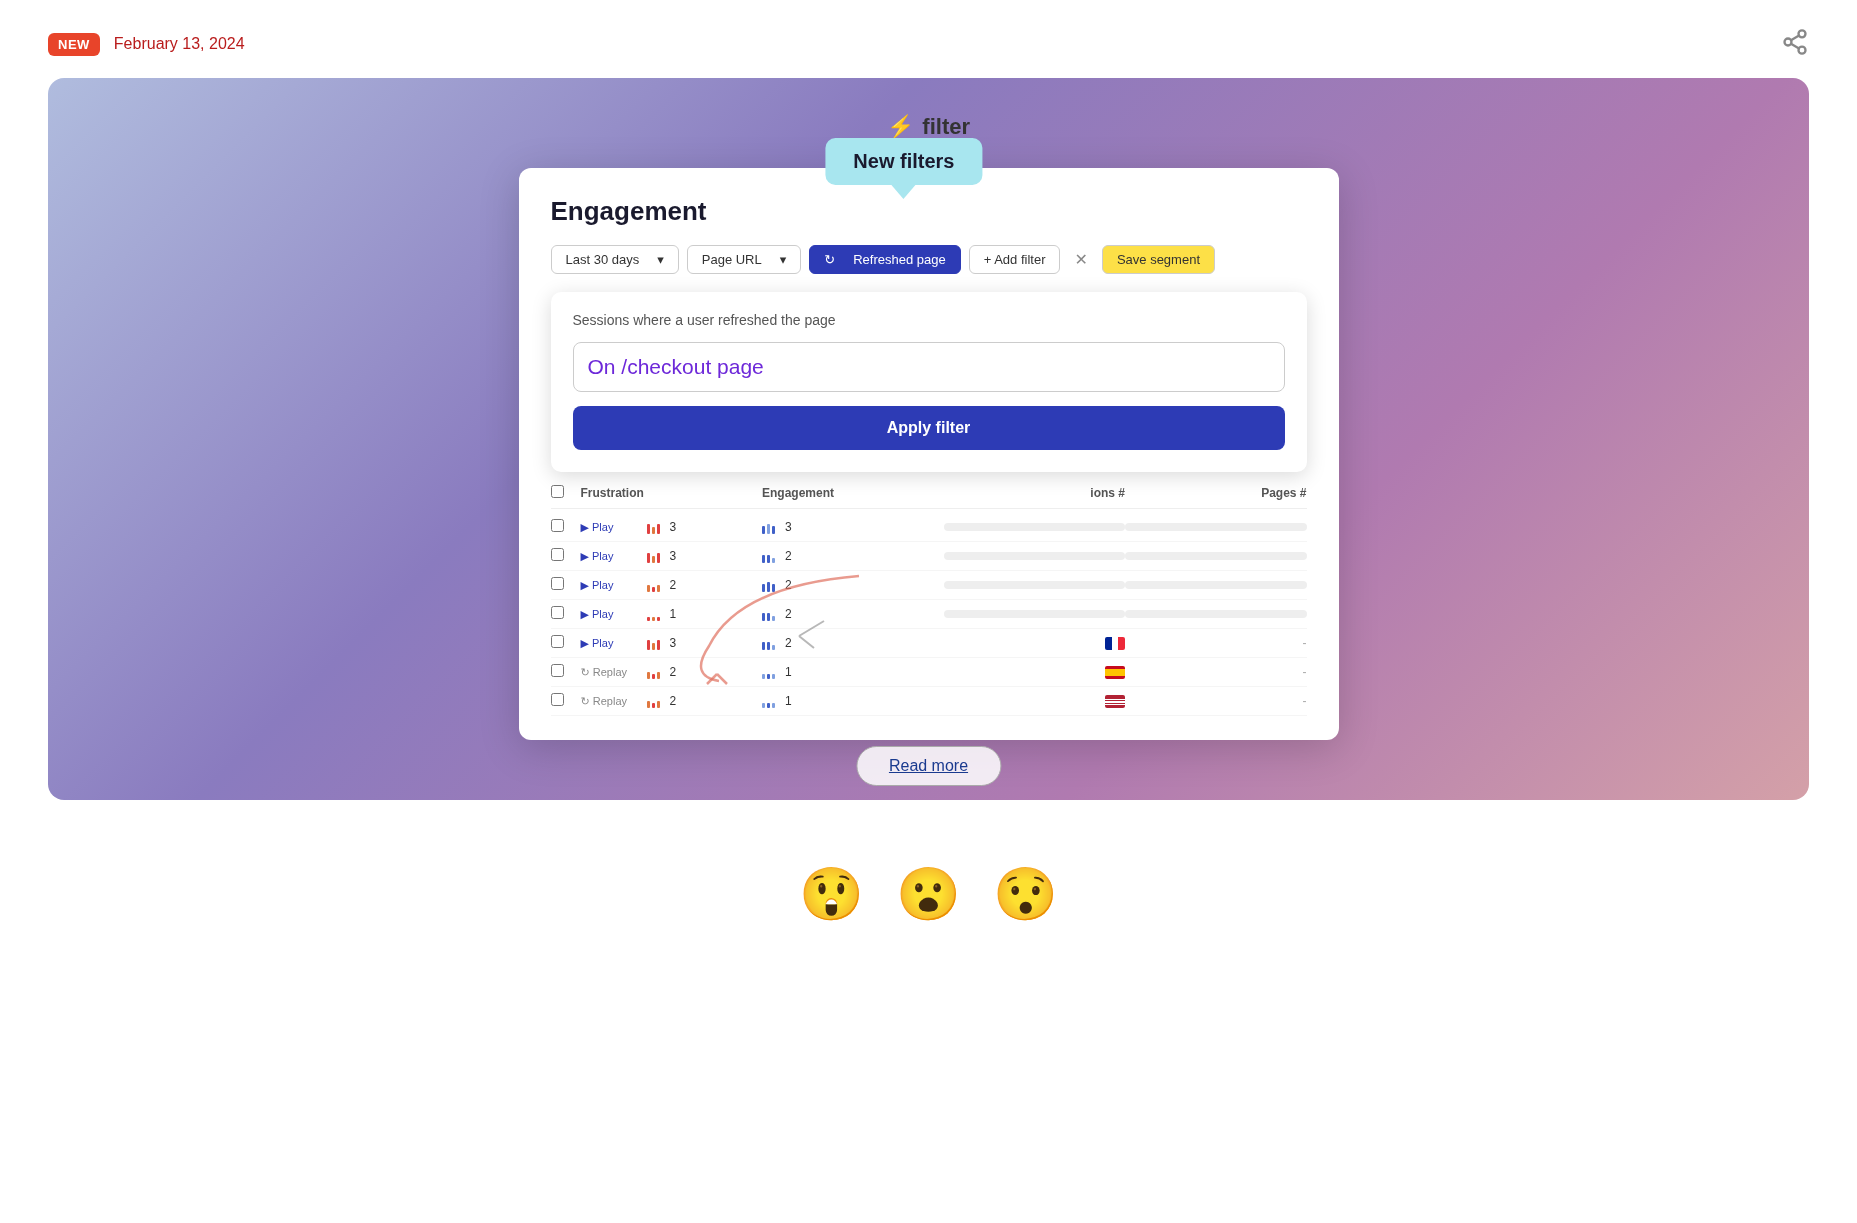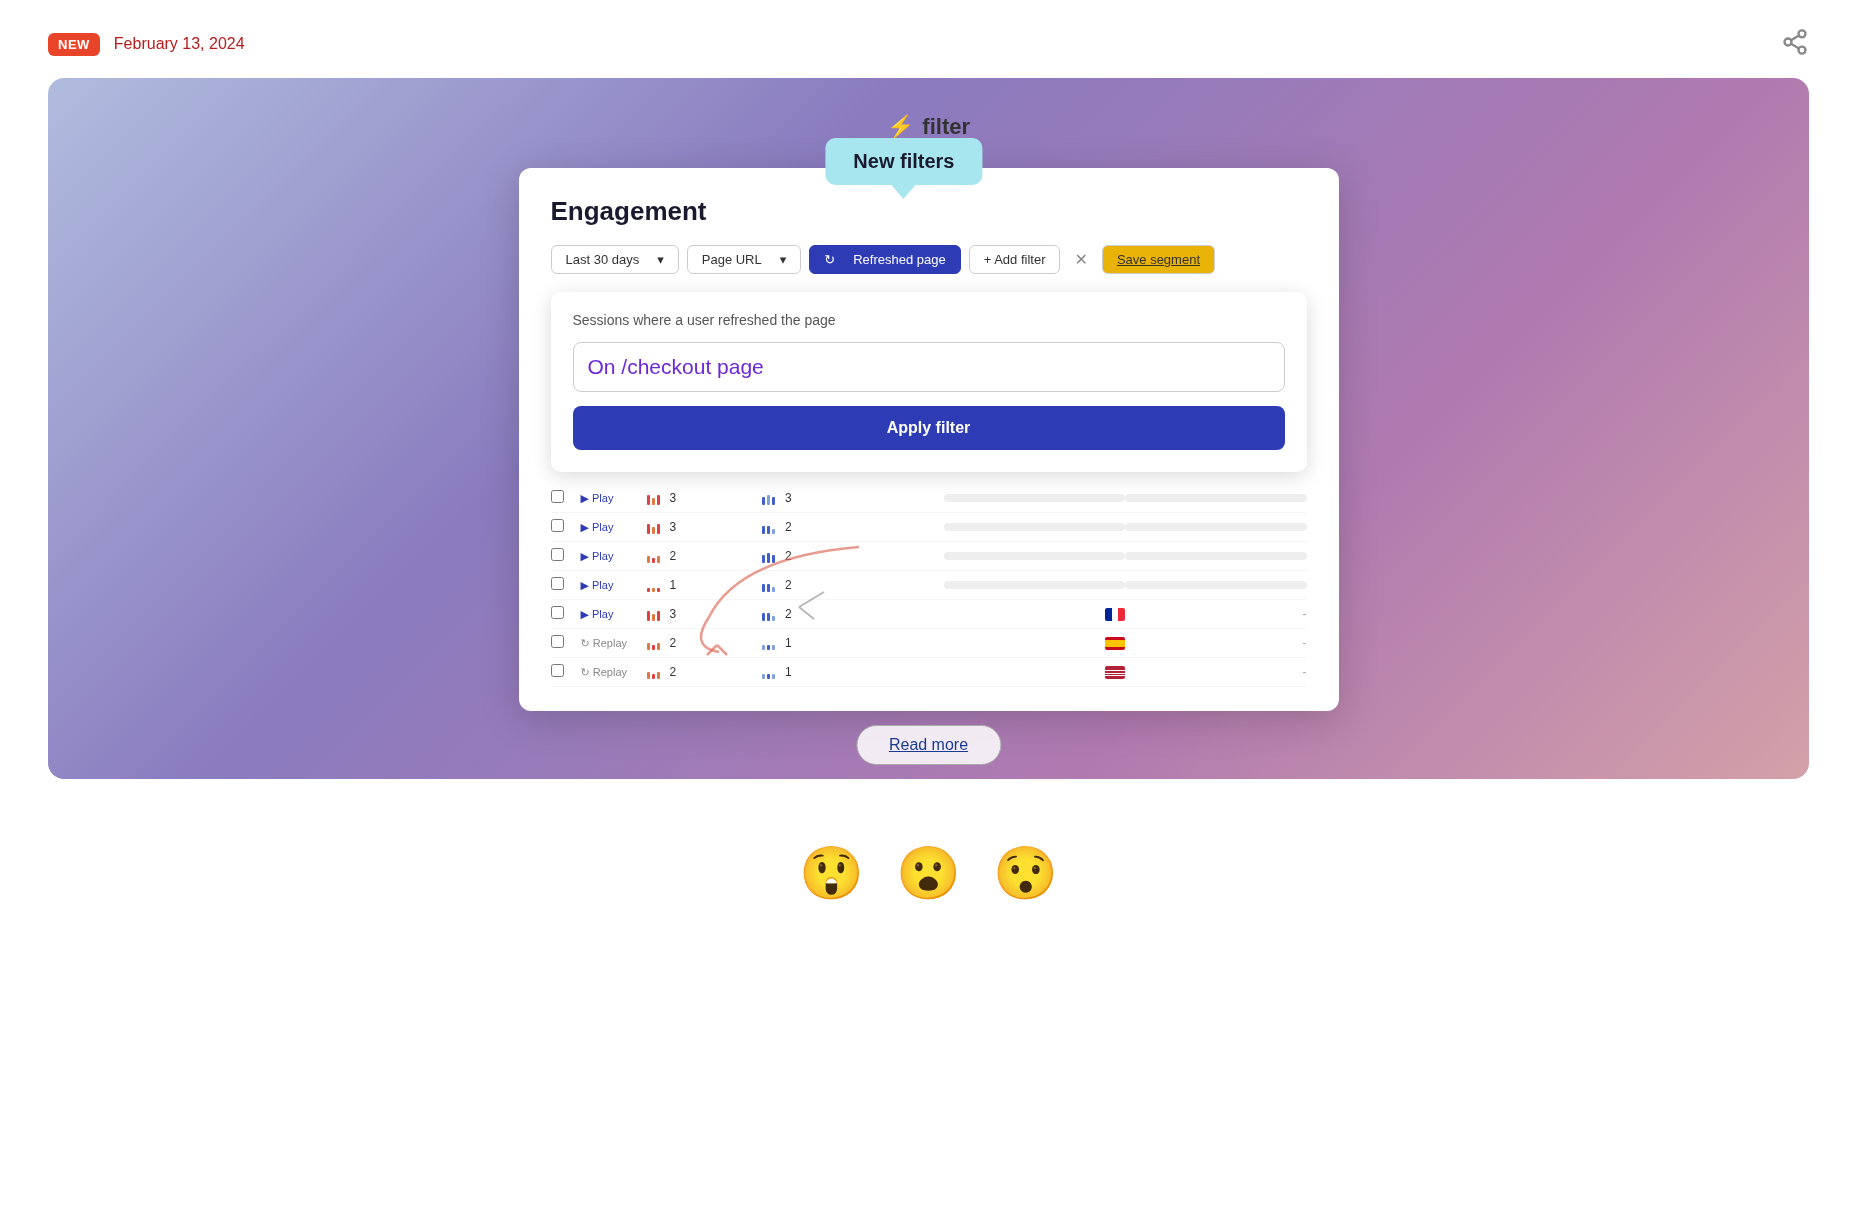--- a/index.html
+++ b/index.html
@@ -85,21 +85,21 @@
       font-weight: 600;
       color: #333;
     }
 
     
     .mock-ui-card {
       background: #fff;
       border-radius: 12px;
       box-shadow: 0 8px 40px rgba(0,0,0,0.18);
       max-width: 820px;
-      margin: 8px auto;
+      margin: 0 auto;
       padding: 0;
       overflow: visible;
       position: relative;
     }
 
     
     .tooltip-bubble {
       position: absolute;
       top: -30px;
       left: 47%;
@@ -163,24 +163,23 @@
     }
     .filter-btn-outline {
       border: 1px solid #ccc;
       background: #fff;
     }
     .save-segment-btn {
       border: 1px solid #ccc;
       border-radius: 6px;
       padding: 6px 14px;
       font-size: 13px;
-      background: #eab308;
+      background: #fde047;
       cursor: pointer;
       color: #333;
-      text-decoration: underline;
     }
     .x-btn {
       border: none;
       background: none;
       font-size: 16px;
       cursor: pointer;
       color: #888;
       padding: 4px 6px;
     }
 
@@ -406,20 +405,29 @@
           </button>
         </div>
 
         <div class="popup-panel">
           <div class="popup-title">Sessions where a user refreshed the page</div>
           <input class="popup-input" type="text" value="On /checkout page" style="">
           <button class="apply-filter-btn">Apply filter</button>
         </div>
 
         <div class="table-mock">
+          <div class="table-header">
+            <div class="table-col-check">
+              <input type="checkbox" style="">
+            </div>
+            <div class="table-col-frustration">Frustration</div>
+            <div class="table-col-engagement">Engagement</div>
+            <div class="table-col-right">ions #</div>
+            <div class="table-col-right">Pages #</div>
+          </div>
 
           <div class="table-row-item">
             <div class="table-col-check"><input type="checkbox" style=""></div>
             <div style="flex:1;display:flex;align-items:center;gap:6px;">
               <span class="play-btn">▶ Play</span>
               <div class="bar-group">
                 <div class="bar bar-red" style="height:10px"></div>
                 <div class="bar bar-orange" style="height:7px"></div>
                 <div class="bar bar-red" style="height:10px"></div>
               </div>

